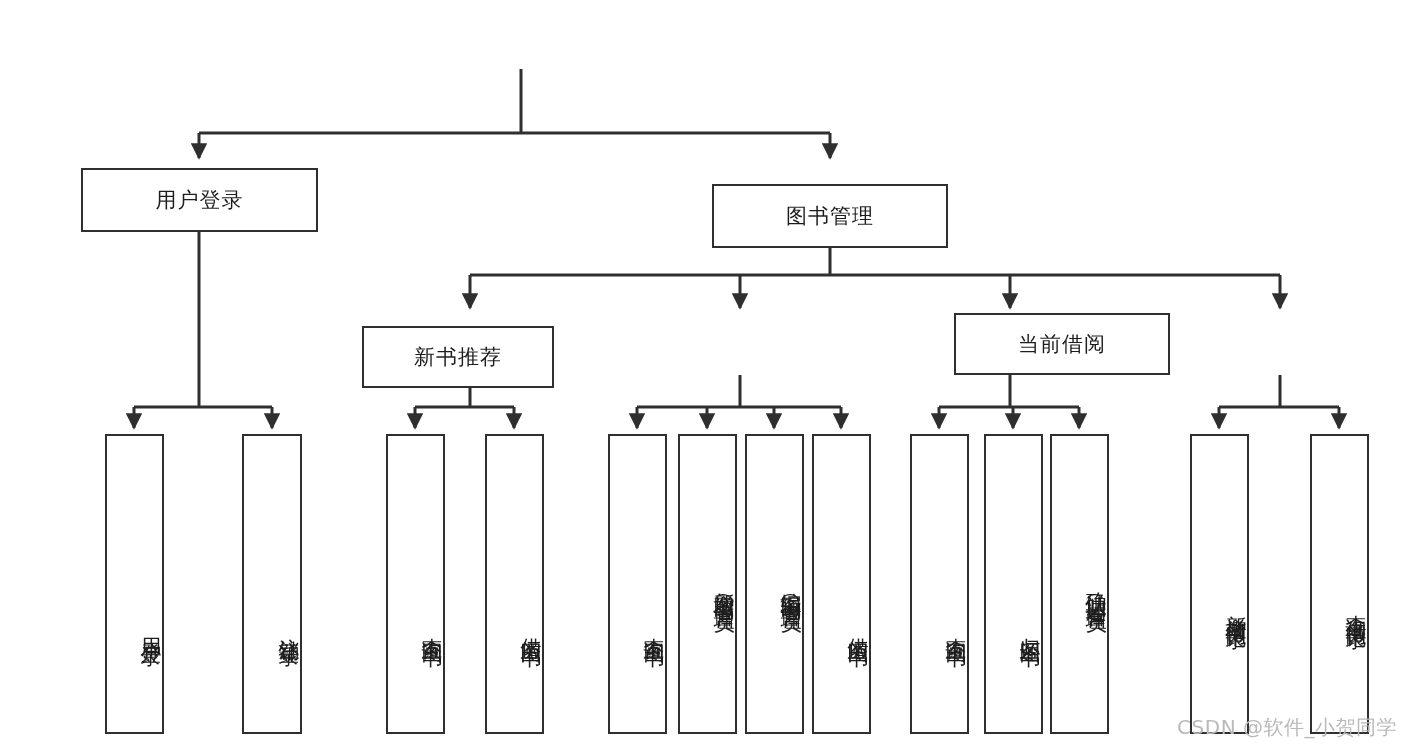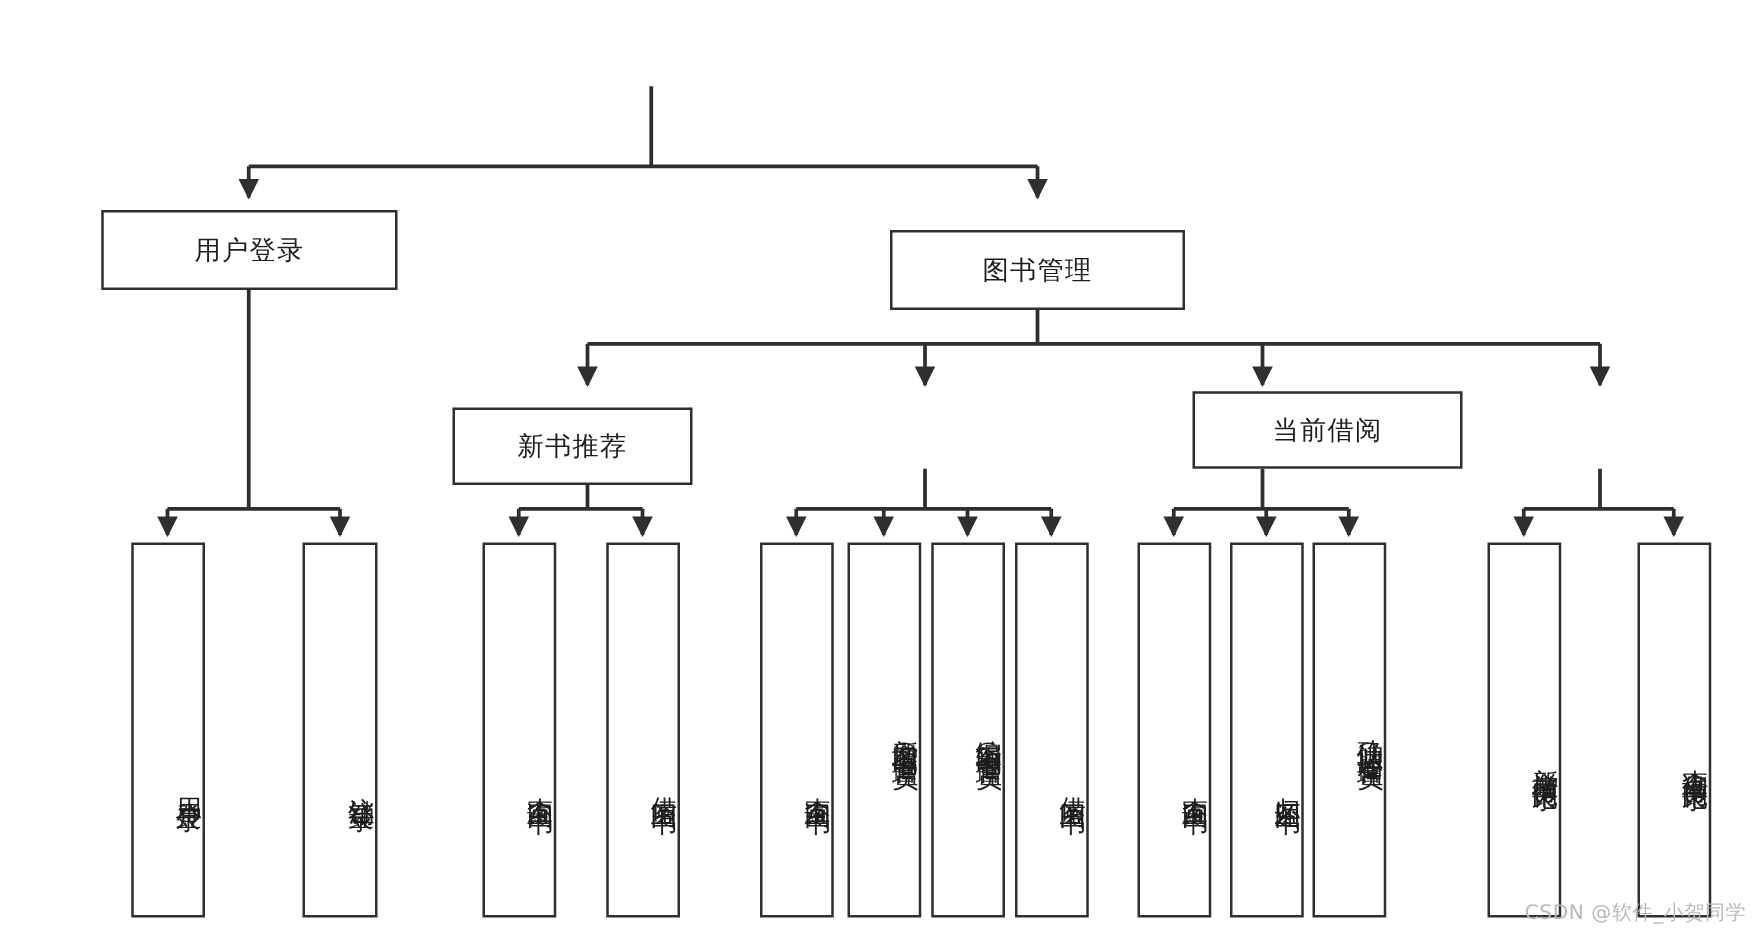--- a/index.html
+++ b/index.html
@@ -59,21 +59,21 @@
   .node.v.mid > span {
     margin-top: 0px;
   }
   .node.root {
     font-size: 22px;
   }
   #watermark {
     position: absolute;
     right: 8px;
     bottom: 6px;
-    font-size: 16px;
+    font-size: 20px;
     color: #b9b9b9;
     letter-spacing: 0.5px;
     white-space: nowrap;
   }
 </style>
 </head>
 <body>
 
 <div id="canvas">
 

